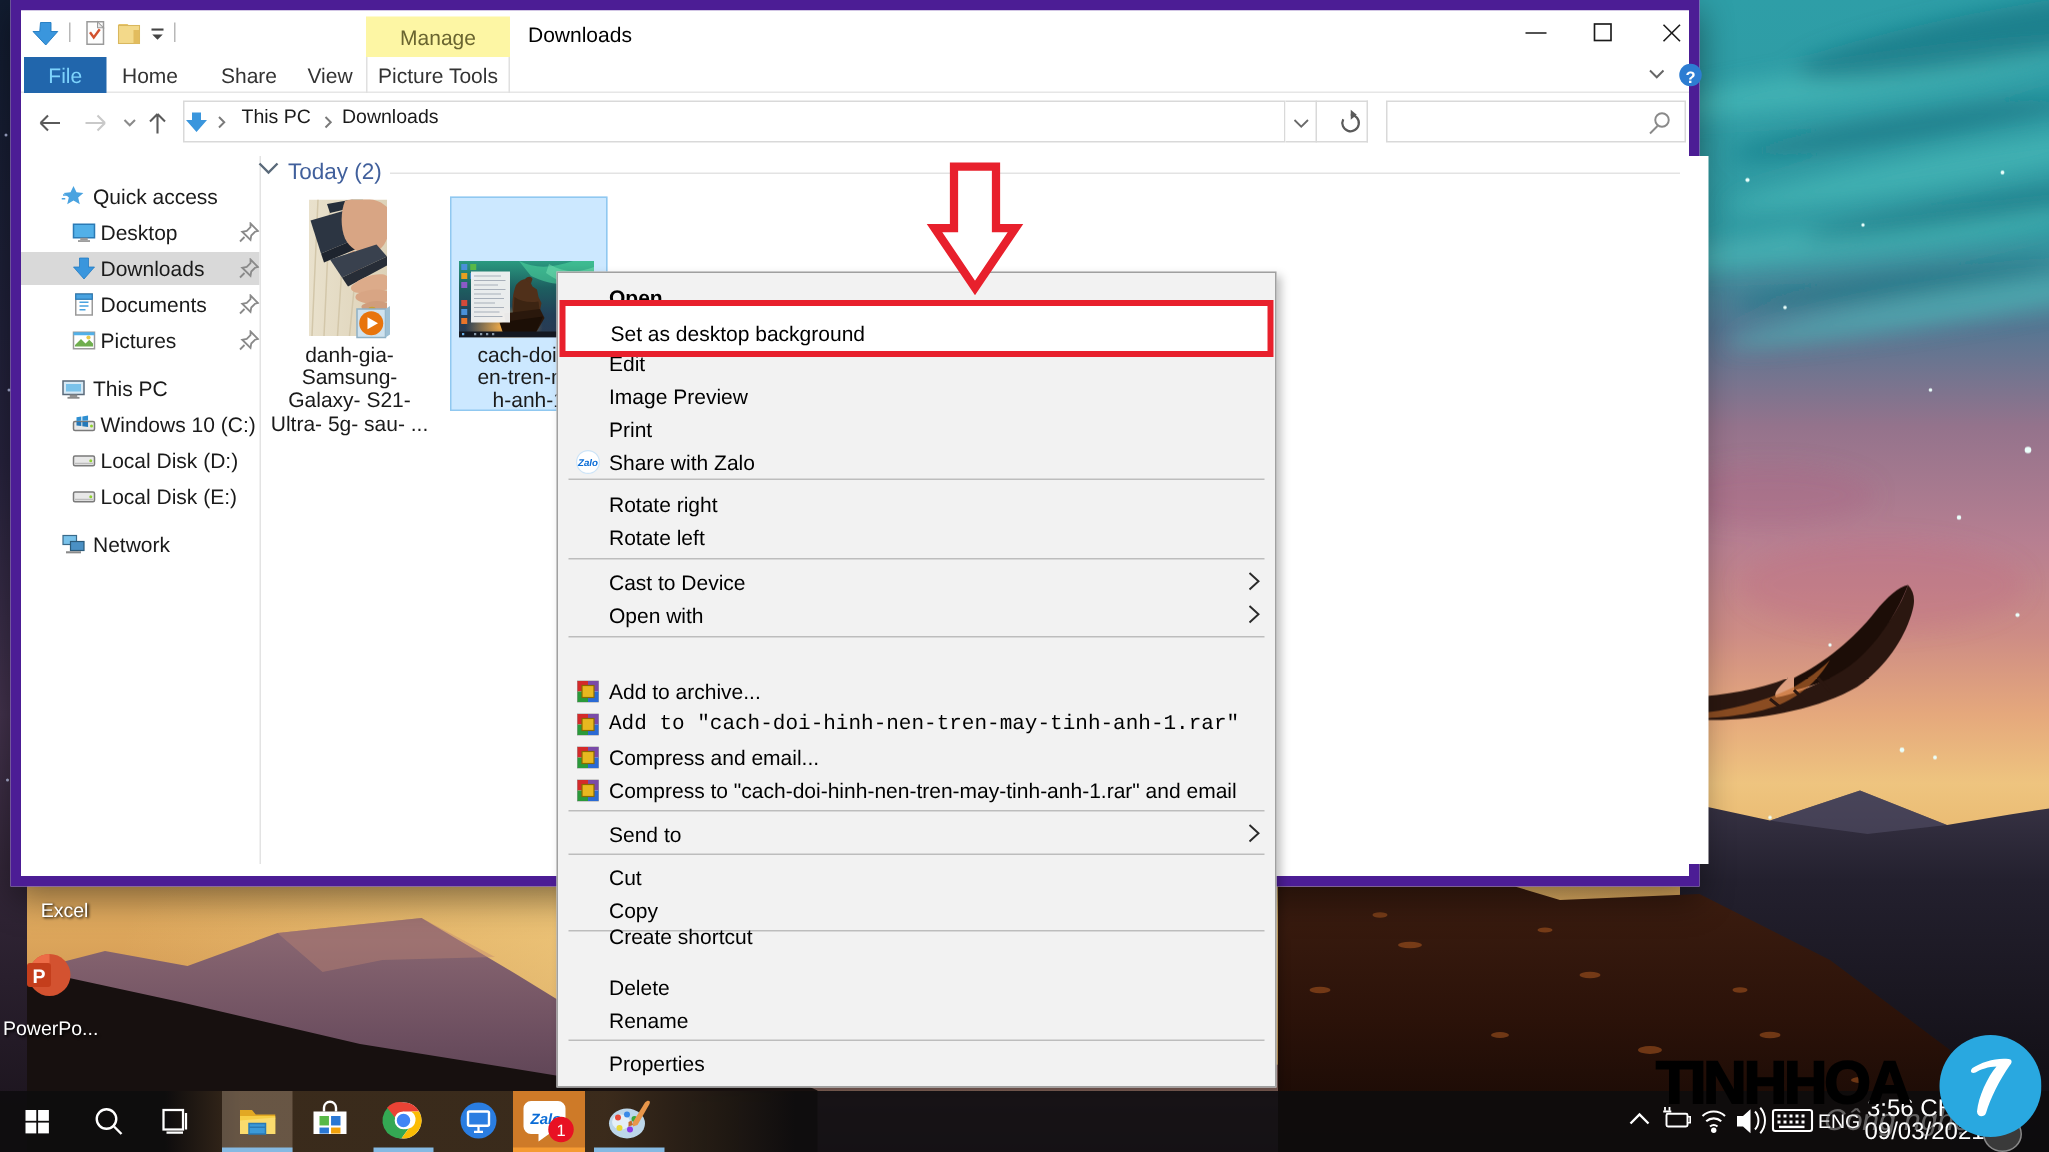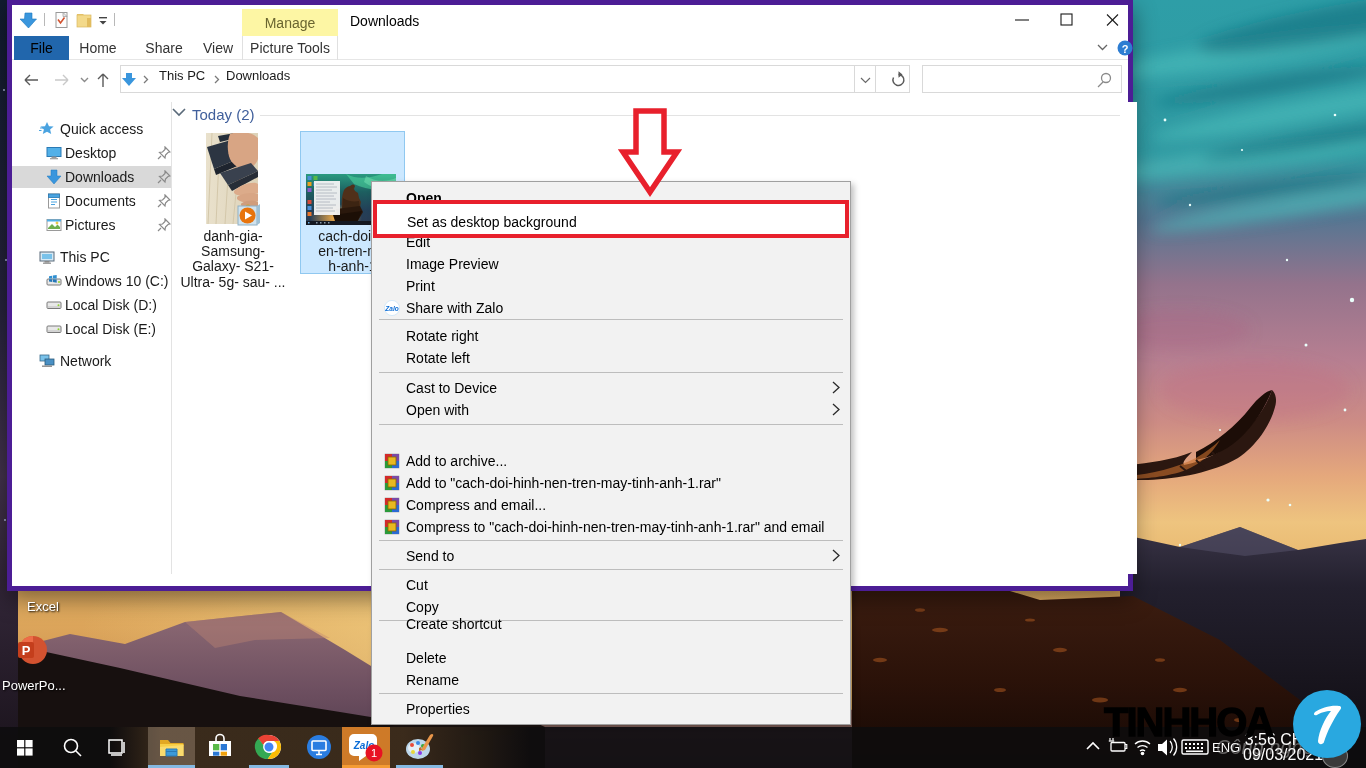--- a/index.html
+++ b/index.html
@@ -2,27 +2,27 @@
 <html><head>
 <meta charset="utf-8">
 <style>
 * { margin:0; padding:0; box-sizing:border-box; }
 html,body { width:1366px; height:768px; overflow:hidden; font-family:"Liberation Sans", sans-serif; }
 #stage { position:absolute; left:0; top:0; width:1366px; height:768px; overflow:hidden; }
 .abs { position:absolute; }
 
 #wall { position:absolute; left:0; top:0; width:1366px; height:768px; }
 
-#win { position:absolute; left:7px; top:0; width:1126px; height:591px; background:#fff; border:5px solid #4c1d95; box-shadow:0 8px 22px rgba(0,0,0,0.45); }
+#win { position:absolute; left:7px; top:0; width:1126px; height:591px; background:#fff; border:7px solid #4c1d95; box-shadow:0 8px 22px rgba(0,0,0,0.45); }
 #titlebar { position:absolute; left:0; top:0; width:100%; height:31px; background:#fff; }
 #manage-tab { position:absolute; left:230px; top:4px; width:96px; height:27px; background:#fdf6a4; color:#6a6530; font-size:14px; text-align:center; line-height:29px; }
 #title-text { position:absolute; left:338px; top:8px; font-size:14px; color:#000; }
 
 #tabrow { position:absolute; left:0; top:31px; width:100%; height:24px; background:#fff; border-bottom:1px solid #e6e6e6; font-size:14px; color:#333; }
-#filetab { position:absolute; left:2px; top:0; width:55px; height:24px; background:#2166ac; color:#000000; text-align:center; line-height:24px; }
+#filetab { position:absolute; left:2px; top:0; width:55px; height:24px; background:#2166ac; color:#7dd3fc; text-align:center; line-height:24px; }
 .tab { position:absolute; top:0; height:24px; line-height:24px; text-align:center; }
 #pt-tab { position:absolute; left:230px; top:0; width:96px; height:24px; border-left:1px solid #e0e0e0; border-right:1px solid #e0e0e0; text-align:center; line-height:24px; }
 
 #addrrow { position:absolute; left:0; top:55px; width:100%; height:42px; background:#fff; }
 #addrbox { position:absolute; left:108px; top:5px; width:735px; height:28px; border:1px solid #d9d9d9; background:#fff; }
 #chevbox { position:absolute; left:843px; top:5px; width:21px; height:28px; border:1px solid #d9d9d9; border-left:none; background:#fff; }
 #refbox  { position:absolute; left:864px; top:5px; width:34px; height:28px; border:1px solid #d9d9d9; border-left:none; background:#fff; }
 #searchbox { position:absolute; left:910px; top:5px; width:200px; height:28px; border:1px solid #d9d9d9; background:#fff; }
 
 #navpane { position:absolute; left:0; top:97px; width:159px; height:472px; background:#fff; font-size:14px; color:#1a1a1a; }
@@ -493,21 +493,21 @@
         <svg class="micon" viewBox="0 0 16 16">
           <rect x="1" y="1" width="14" height="14" fill="#fff" stroke="#888" stroke-width="0.5"></rect>
           <rect x="1" y="1" width="7" height="7" fill="#d42a2a"></rect>
           <rect x="8" y="1" width="7" height="7" fill="#7a4aa8"></rect>
           <rect x="1" y="8" width="7" height="7" fill="#2a9a3a"></rect>
           <rect x="8" y="8" width="7" height="7" fill="#2a6ad4"></rect>
           <rect x="4" y="4" width="8" height="8" fill="#e8b820" stroke="#8a6a00" stroke-width="0.8"></rect>
         </svg>
         <span class="t">Add to archive...</span>
       </div>
-    <div class="mi" style="top:290px;">
+    <div class="mi" style="top:290px;font-family:Liberation Mono, monospace;">
         <svg class="micon" viewBox="0 0 16 16">
           <rect x="1" y="1" width="14" height="14" fill="#fff" stroke="#888" stroke-width="0.5"></rect>
           <rect x="1" y="1" width="7" height="7" fill="#d42a2a"></rect>
           <rect x="8" y="1" width="7" height="7" fill="#7a4aa8"></rect>
           <rect x="1" y="8" width="7" height="7" fill="#2a9a3a"></rect>
           <rect x="8" y="8" width="7" height="7" fill="#2a6ad4"></rect>
           <rect x="4" y="4" width="8" height="8" fill="#e8b820" stroke="#8a6a00" stroke-width="0.8"></rect>
         </svg>
         <span class="t">Add to "cach-doi-hinh-nen-tren-may-tinh-anh-1.rar"</span>
       </div>

